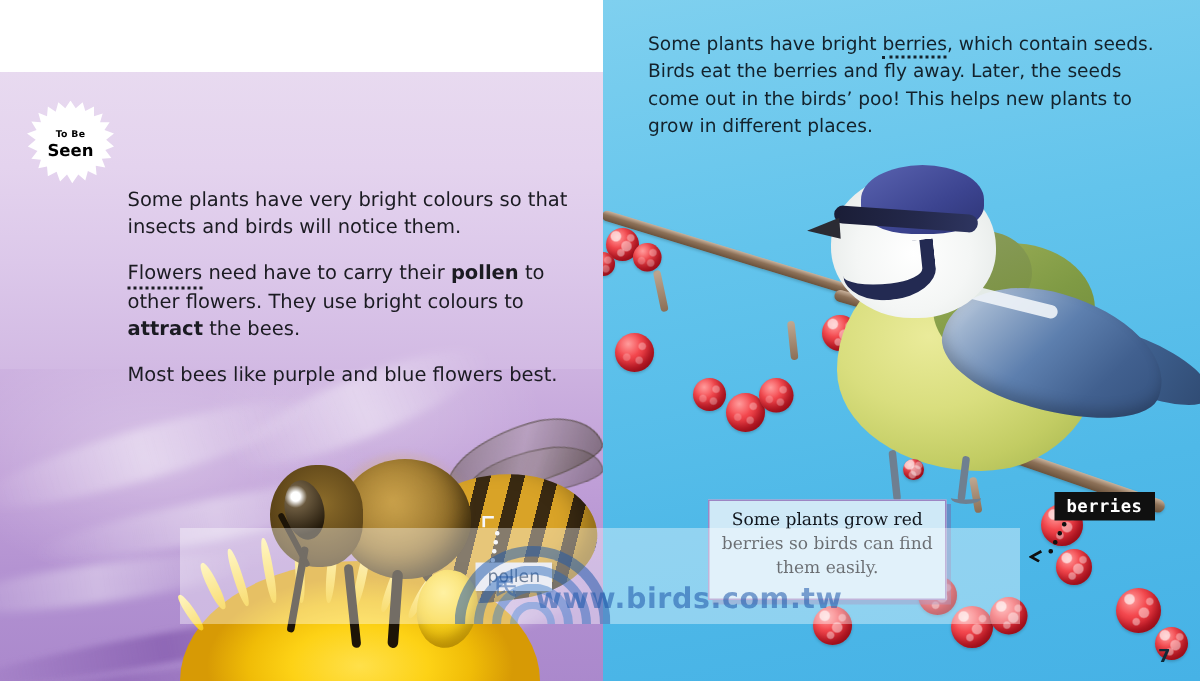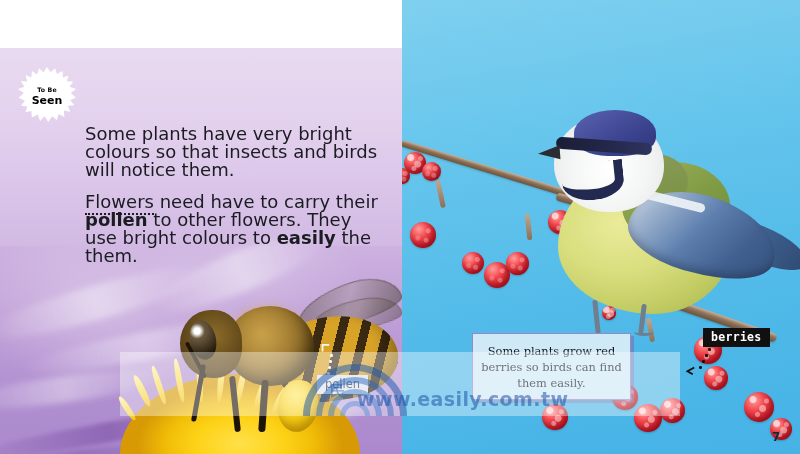--- a/index.html
+++ b/index.html
@@ -257,21 +257,21 @@
     position: absolute; left: 86px; top: 17px;
     font-family: "DejaVu Sans", sans-serif;
     font-size: 38px; font-weight: 700;
     letter-spacing: -0.5px;
     color: #141414;
     line-height: 1;
   }
   .body-left {
     position: absolute; left: 85px; top: 77px; width: 300px;
     font-family: "DejaVu Sans", sans-serif;
-    font-size: 18px; line-height: 18.2px;
+    font-size: 13px; line-height: 18.2px;
     color: #1b1b22;
   }
   .body-left p { margin-bottom: 13px; }
   .body-right {
     position: absolute; left: 30px; top: 20px; width: 352px;
     font-family: "DejaVu Sans", sans-serif;
     font-size: 12.4px; line-height: 18.4px;
     color: #13222c;
   }
   b { font-weight: 700; }
@@ -338,21 +338,21 @@
     position: absolute; width: 9px; height: 9px;
   }
 
   
   .caption-box {
     position: absolute; left: 472px; top: 333px;
     width: 159px; height: 67px;
     background: #cfe9f7;
     border: 1.5px solid #9d86c4;
     box-shadow: 3px 3px 0 rgba(120,96,160,.45);
-    display: flex; align-items: center; justify-content: center;
+    display: flex; justify-content: center;
     padding: 4px 6px;
   }
   .caption-box p {
     font-family: "DejaVu Serif", serif;
     font-size: 11.4px; line-height: 16px;
     color: #10151c; text-align: center;
   }
 
   
   .pageno {
@@ -456,21 +456,24 @@
       <div class="badge-top">To Be</div>
       <div class="badge-main">Seen</div>
     </div>
 
 
     <div class="body-left">
       <p>
         <span>Some plants have very bright colours so that insects and birds will notice them.</span>
       </p>
       <p>
-        <span class="dotted">Flowers</span><span> need have to carry their </span><b>pollen</b><span> to other flowers. They use bright colours to </span><b>easily</b><span> the them.</span>
+        <span class="dotted">Flowers</span><span> need have to carry their </span><b>pollen</b><span> to other flowers. They use bright colours to </span><b>attract</b><span> the bees.</span>
+      </p>
+      <p>
+        <span>Most bees like purple and blue flowers best.</span>
       </p>
     </div>
 
     <div class="pageno left">6</div>
   </div>
 
   <div id="page-right">
 
     <div class="branch" style="left:-6px;  top:176px; width:250px; height:7px; transform:rotate(17deg);"></div>
     <div class="branch" style="left:150px; top:224px; width:230px; height:8px; transform:rotate(16deg);"></div>
@@ -512,20 +515,25 @@
     <div class="berry frost" style="left:302px; top:366px; width:24px; height:24px;"></div>
     <div class="berry frost" style="left:210px; top:384px; width:26px; height:26px;"></div>
     <div class="berry frost" style="left:232px; top:404px; width:28px; height:28px;"></div>
     <div class="berry frost" style="left:258px; top:398px; width:25px; height:25px;"></div>
     <div class="berry frost" style="left:342px; top:392px; width:30px; height:30px;"></div>
     <div class="berry frost" style="left:368px; top:418px; width:22px; height:22px;"></div>
     <div class="berry frost" style="left:120px; top:368px; width:24px; height:24px;"></div>
     <div class="berry frost" style="left:140px; top:404px; width:26px; height:26px;"></div>
     <div class="berry frost" style="left:200px; top:306px; width:14px; height:14px;"></div>
 
+    <div class="body-right">
+      <p>
+        <span>Some plants have bright </span><span class="dotted">berries</span><span>, which contain seeds. Birds eat the berries and fly away. Later, the seeds come out in the birds’ poo! This helps new plants to grow in different places.</span>
+      </p>
+    </div>
 
     <div class="pageno right" style="left:370px; top:430px;">7</div>
   </div>
 
   <div class="caption-box">
     <p>Some plants grow red berries so birds can find them easily.</p>
   </div>
 
   <div class="label-pollen">pollen</div>
   <div class="arrow-dots" style="left:313px; top:344px; width:26px; height:34px;">
@@ -551,16 +559,16 @@
 
   <div id="watermark">
     <div class="wm-band"></div>
     <div class="wm-arc">
       <i style="width:104px; height:52px; border-width:7px; border-color:rgba(32,88,170,.52);"></i>
       <i style="width:78px;  height:39px; border-width:6px; border-color:rgba(40,104,186,.48);"></i>
       <i style="width:54px;  height:27px; border-width:6px; border-color:rgba(52,120,200,.44);"></i>
       <i style="width:30px;  height:15px; border-width:5px; border-color:rgba(64,136,212,.40);"></i>
     </div>
     <div class="wm-kanji">民</div>
-    <div class="wm-url">www.easily.com.tw</div>
+    <div class="wm-url">www.birds.com.tw</div>
   </div>
 
 </div>
 
 </body></html>

